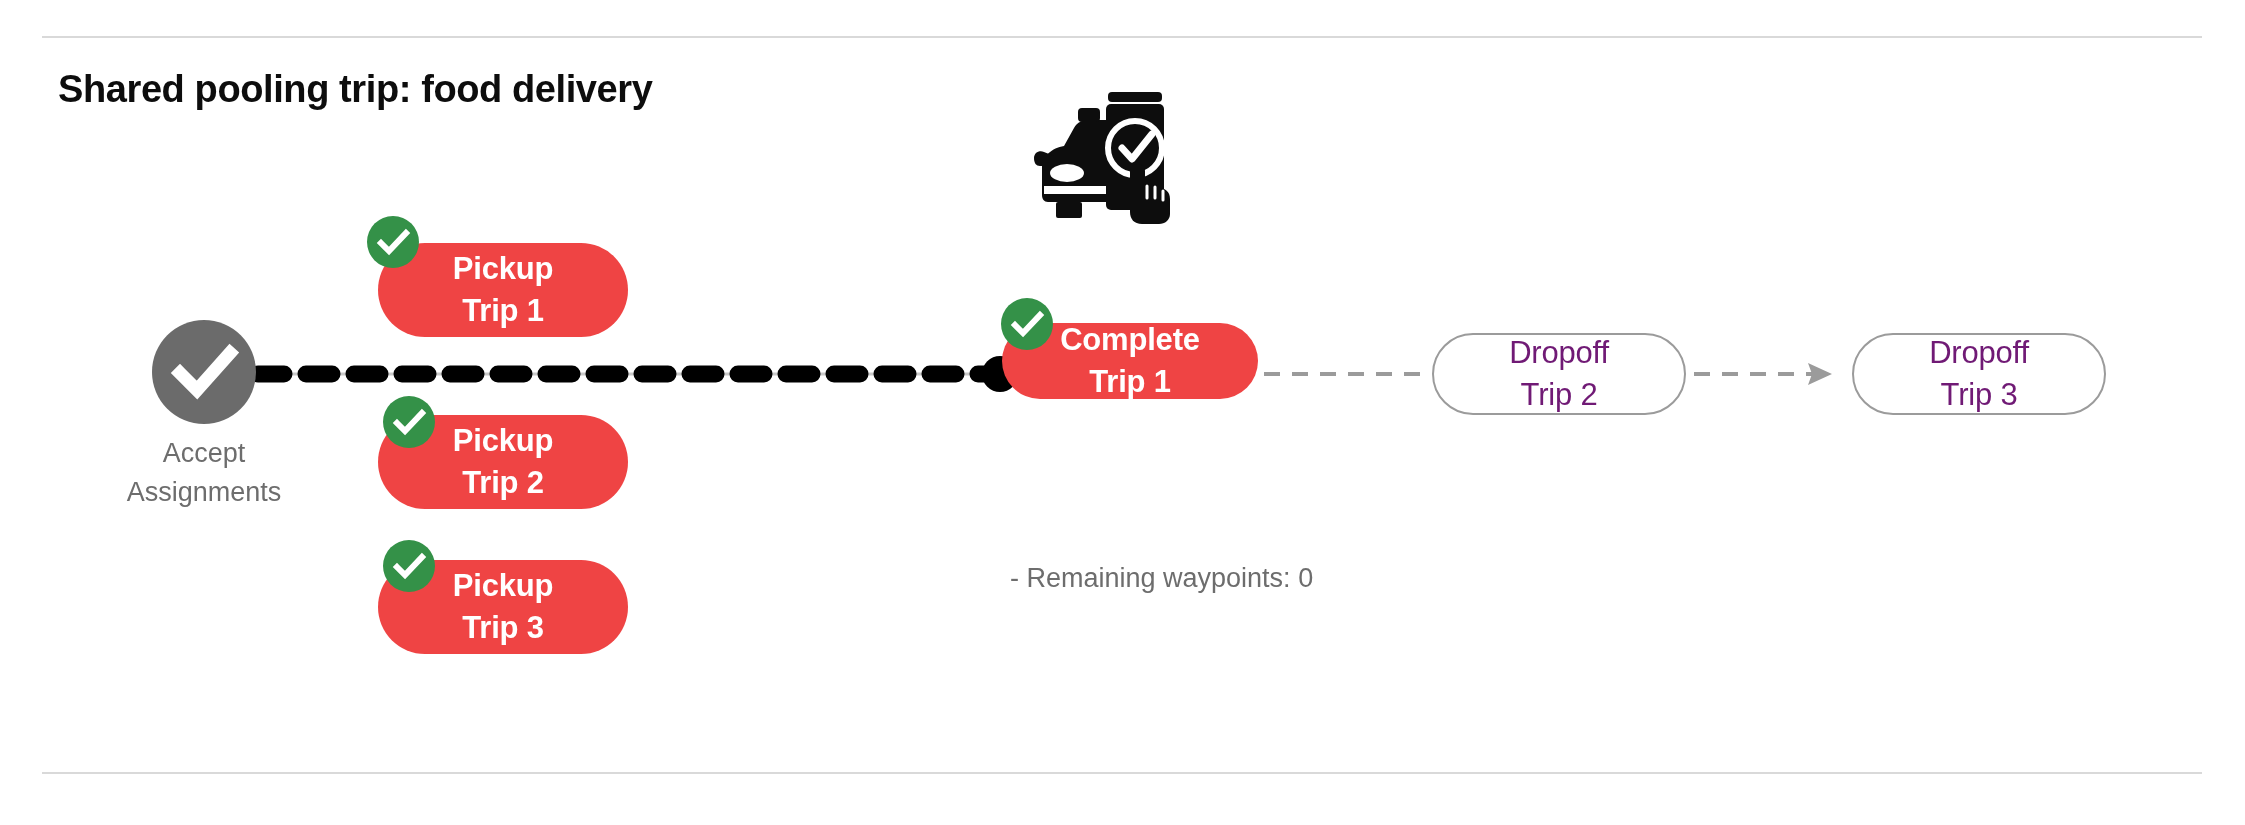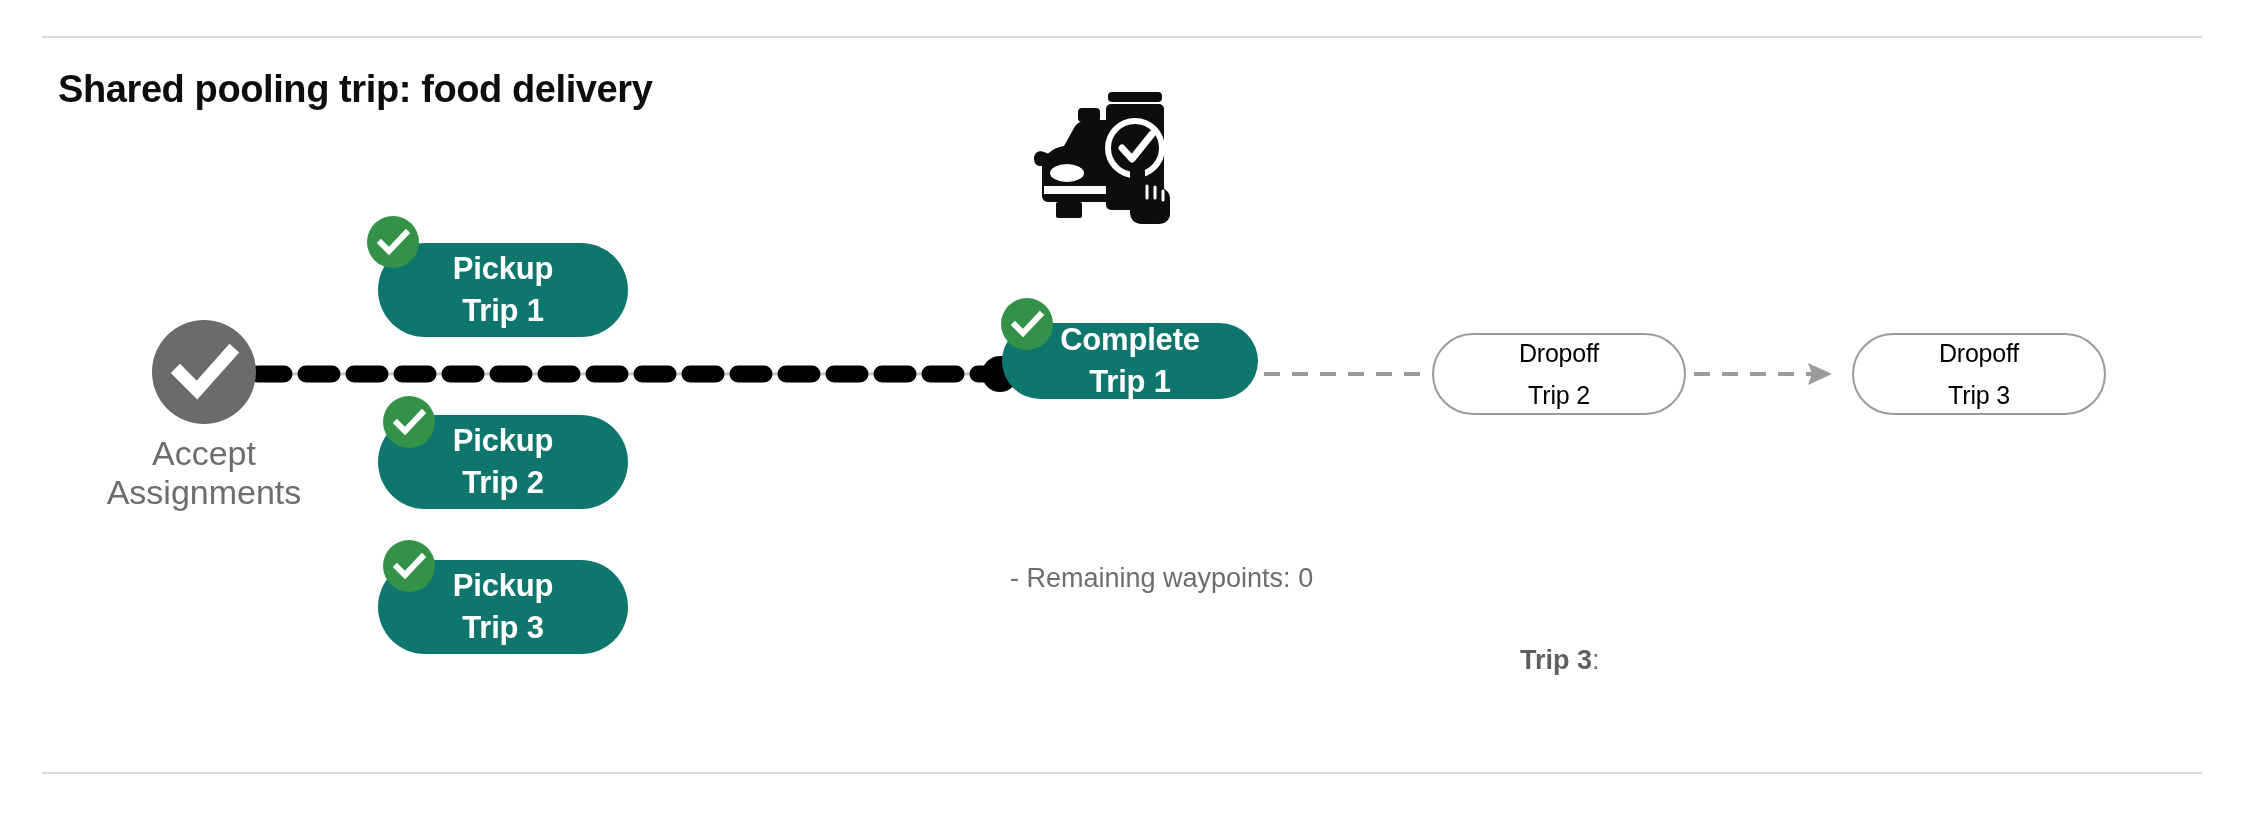--- a/index.html
+++ b/index.html
@@ -68,53 +68,53 @@
     border-radius: 50%;
     background: #6b6b6b;
   }
   .start-circle svg { position: absolute; left: 0; top: 0; }
   .start-label {
     position: absolute;
     left: -62px;
     top: 114px;
     width: 228px;
     text-align: center;
-    font-size: 34px;
+    font-size: 27px;
     line-height: 39px;
     color: #6d6d6d;
   }
 
   
   .pill {
     position: absolute;
     box-sizing: border-box;
     border-radius: 60px;
     display: flex;
     flex-direction: column;
     align-items: center;
     justify-content: center;
     text-align: center;
   }
   .pill .pill-line {
     display: block;
     white-space: nowrap;
   }
   .pill.solid {
-    background: #0f766e;
+    background: #ef4444;
     color: #ffffff;
     font-size: 31px;
     font-weight: bold;
     line-height: 42px;
     letter-spacing: -0.2px;
   }
   .pill.outline {
     background: #ffffff;
     border: 2px solid #9b9b9b;
-    color: #000000;
-    font-size: 25px;
+    color: #701a75;
+    font-size: 31px;
     font-weight: normal;
     line-height: 42px;
     letter-spacing: -0.2px;
   }
 
   
   .pill-pickup1   { left: 378px;  top: 243px; width: 250px; height: 94px; }
   .pill-pickup2   { left: 378px;  top: 415px; width: 250px; height: 94px; }
   .pill-pickup3   { left: 378px;  top: 560px; width: 250px; height: 94px; }
   .pill-complete  { left: 1002px; top: 323px; width: 256px; height: 76px; }
@@ -290,17 +290,16 @@
 
 
   <div class="annotation ann-trip12">
     <div>- Remaining waypoints: 0</div>
     
     
     
   </div>
 
   <div class="annotation ann-trip3">
-    <div><span class="head">Trip 3</span><span>:</span></div>
     
   </div>
 
 </div>
 
 </body></html>

